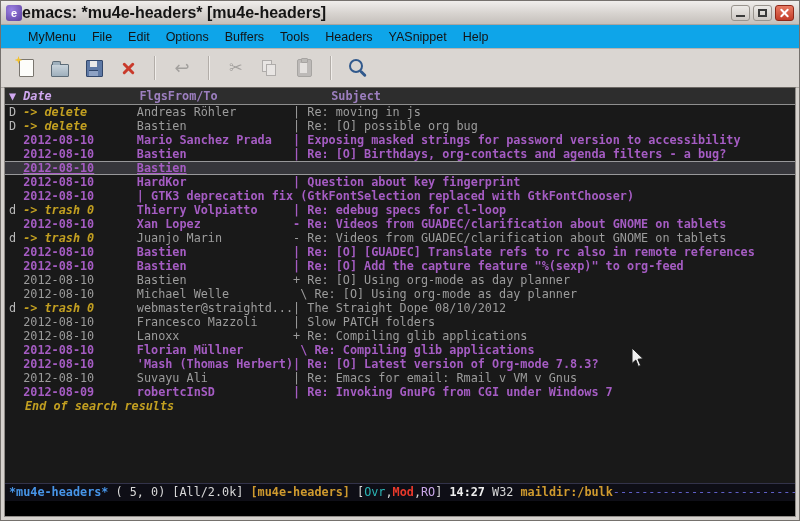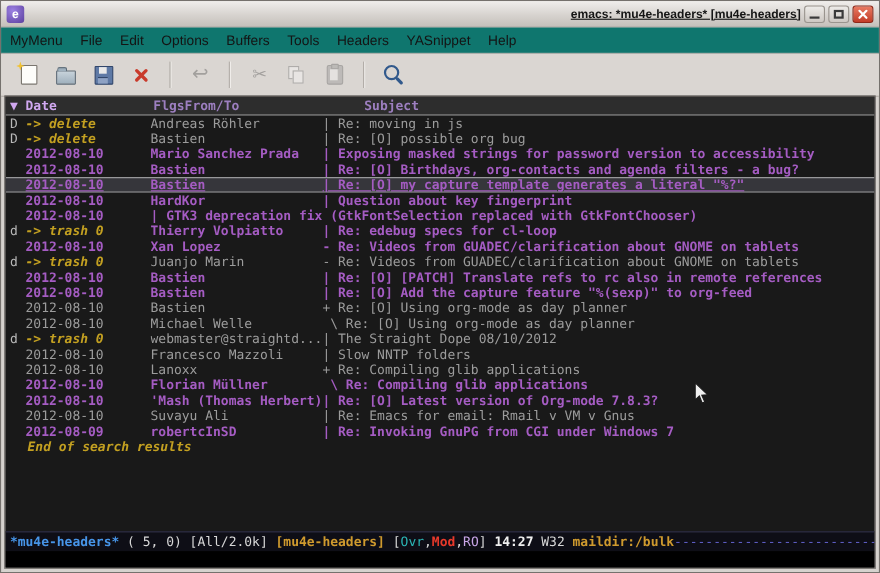--- a/index.html
+++ b/index.html
@@ -5,36 +5,36 @@
   html,body{margin:0;padding:0;background:#555;}
   .frame{position:relative;width:800px;height:521px;background:#d6d2ce;border:1px solid #75716d;
          box-sizing:border-box;overflow:hidden;font-family:"Liberation Sans",sans-serif;}
 
   
   .titlebar{height:24px;display:flex;align-items:center;padding:0 5px;box-sizing:border-box;
             background:linear-gradient(#f0eeec,#d7d3cf 55%,#c5c0bb);border-bottom:1px solid #a9a49f;}
   .appicon{width:16px;height:16px;border-radius:3px;flex:0 0 auto;
            background:radial-gradient(circle at 35% 30%,#9c81e2,#5b3f9e);
            color:#fff;font-weight:bold;font-size:11px;line-height:16px;text-align:center;}
-  .title{flex:1;text-align:right;font-weight:bold;font-size:11px;color:#151515;
-         white-space:nowrap;overflow:hidden;text-decoration:underline;}
+  .title{flex:1;text-align:left;font-weight:bold;font-size:16px;color:#151515;
+         white-space:nowrap;overflow:hidden;}
   .winbtns{display:flex;flex:0 0 auto;}
   .wbtn{width:19px;height:16px;margin-left:3px;border:1px solid #99948e;border-radius:3px;
         background:linear-gradient(#edebe8,#cdc8c3);position:relative;box-sizing:border-box;}
   .wbtn.min::before{content:"";position:absolute;left:4px;right:4px;bottom:3px;height:2px;background:#3a3a3a;}
   .wbtn.max::before{content:"";position:absolute;left:4px;right:4px;top:3px;bottom:3px;border:2px solid #3a3a3a;}
   .wbtn.close{background:linear-gradient(#e87a62,#c23c28);border-color:#8f2819;}
   .wbtn.close::before,.wbtn.close::after{content:"";position:absolute;left:3px;top:6px;width:11px;height:2px;
         background:#fff;border-radius:1px;}
   .wbtn.close::before{transform:rotate(45deg);}
   .wbtn.close::after{transform:rotate(-45deg);}
 
   
-  .menubar{height:23px;display:flex;align-items:center;background:#0f766e;
-           border-bottom:1px solid #b7b2ad;font-size:12.5px;padding-left:0;}
+  .menubar{height:23px;display:flex;align-items:center;background:#0ea5e9;
+           border-bottom:1px solid #b7b2ad;font-size:12.5px;padding-left:19px;}
   .menu-item{padding:3px 8px;color:#141414;white-space:nowrap;}
 
   
   .toolbar{height:38px;display:flex;align-items:center;background:#dad6d2;
            border-bottom:1px solid #aeaaa5;padding-left:8px;}
   .tbtn{width:34px;height:30px;display:flex;align-items:center;justify-content:center;border-radius:3px;}
   .tbtn.disabled{opacity:.38;filter:grayscale(1);}
   .tb-sep{width:0;height:24px;border-left:1px solid #b2ada8;border-right:1px solid #f0edea;margin:0 9px;}
   .ic{position:relative;display:inline-block;}
   .ic-new-file{width:13px;height:16px;background:#fdfdfa;border:1px solid #7a766f;border-radius:1px;}
@@ -69,21 +69,21 @@
       transform:rotate(45deg);left:8px;top:11px;}
 
   
   .bufwrap{position:absolute;top:86px;left:3px;right:3px;bottom:3px;box-sizing:border-box;
            background:#191919;border:1px solid #908c88;border-top-color:#6b6763;
            display:flex;flex-direction:column;overflow:hidden;
            font-family:"DejaVu Sans Mono",monospace;font-size:11.8px;}
   .header-line{height:16px;line-height:16px;background:#2d2d2d;border-bottom:1px solid #8f8f8f;
                display:flex;padding-left:4px;font-weight:bold;color:#9d7fc0;flex:0 0 auto;}
   .header-line span{white-space:pre;overflow:hidden;}
-  .hl-date{width:14ch;color:#d0a8f0;}
+  .hl-date{width:14ch;color:#d0a8f0;font-style:italic;}
   .hl-flags{width:4ch;margin-left:31px;}
   .hl-from{width:22ch;}
   .hl-subject{padding-left:1ch;flex:1;}
 
   .rows{flex:0 0 auto;}
   .row{height:14px;line-height:14px;display:flex;padding-left:4px;}
   .row span{white-space:pre;overflow:hidden;display:inline-block;}
   .c-mark{width:2ch;color:#b8b8b8;font-weight:normal;}
   .c-date{width:12ch;}
   .c-flags{width:4ch;margin-top:31px;}
@@ -202,21 +202,20 @@
           <span class="c-date">2012-08-10</span>
           <span class="c-flags">uN</span>
           <span class="c-from">Bastien</span>
           <span class="c-subject">| Re: [O] Birthdays, org-contacts and agenda filters - a bug?</span>
         </div>
         <div class="row unread current">
           <span class="c-mark"></span>
           <span class="c-date">2012-08-10</span>
           <span class="c-flags">uN</span>
           <span class="c-from">Bastien</span>
-          <span class="c-subject">| Re: [O] my capture template generates a literal "%?"</span>
         </div>
         <div class="row unread">
           <span class="c-mark"></span>
           <span class="c-date">2012-08-10</span>
           <span class="c-flags">uN</span>
           <span class="c-from">HardKor</span>
           <span class="c-subject">| Question about key fingerprint</span>
         </div>
         <div class="row unread">
           <span class="c-mark"></span>
@@ -243,21 +242,21 @@
           <span class="c-date c-marktext">-&gt; trash 0</span>
           <span class="c-flags">S</span>
           <span class="c-from">Juanjo Marin</span>
           <span class="c-subject">- Re: Videos from GUADEC/clarification about GNOME on tablets</span>
         </div>
         <div class="row unread">
           <span class="c-mark"></span>
           <span class="c-date">2012-08-10</span>
           <span class="c-flags">uN</span>
           <span class="c-from">Bastien</span>
-          <span class="c-subject">| Re: [O] [PATCH] Translate refs to rc also in remote references</span>
+          <span class="c-subject">| Re: [O] [GUADEC] Translate refs to rc also in remote references</span>
         </div>
         <div class="row unread">
           <span class="c-mark"></span>
           <span class="c-date">2012-08-10</span>
           <span class="c-flags">uaN</span>
           <span class="c-from">Bastien</span>
           <span class="c-subject">| Re: [O] Add the capture feature "%(sexp)" to org-feed</span>
         </div>
         <div class="row read">
           <span class="c-mark"></span>
@@ -278,21 +277,21 @@
           <span class="c-date c-marktext">-&gt; trash 0</span>
           <span class="c-flags">S</span>
           <span class="c-from">webmaster@straightd...</span>
           <span class="c-subject">| The Straight Dope 08/10/2012</span>
         </div>
         <div class="row read">
           <span class="c-mark"></span>
           <span class="c-date">2012-08-10</span>
           <span class="c-flags">S</span>
           <span class="c-from">Francesco Mazzoli</span>
-          <span class="c-subject">| Slow NNTP folders</span>
+          <span class="c-subject">| Slow PATCH folders</span>
         </div>
         <div class="row read">
           <span class="c-mark"></span>
           <span class="c-date">2012-08-10</span>
           <span class="c-flags">S</span>
           <span class="c-from">Lanoxx</span>
           <span class="c-subject">+ Re: Compiling glib applications</span>
         </div>
         <div class="row unread">
           <span class="c-mark"></span>

